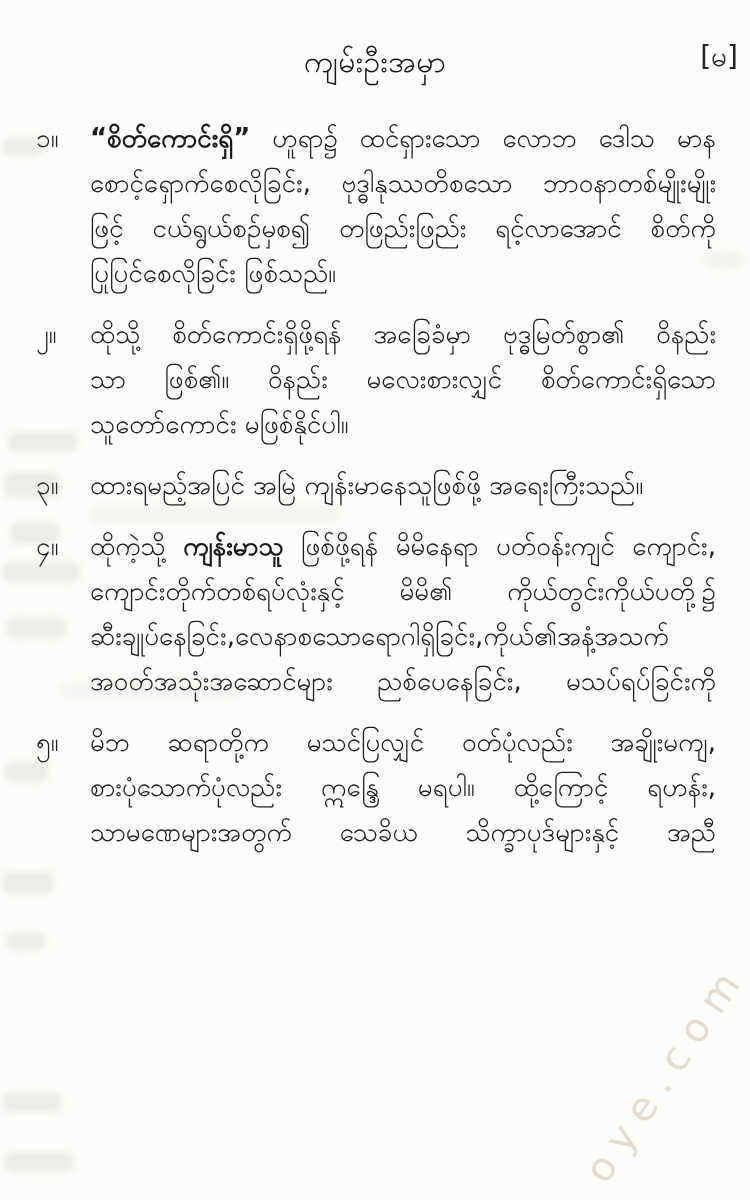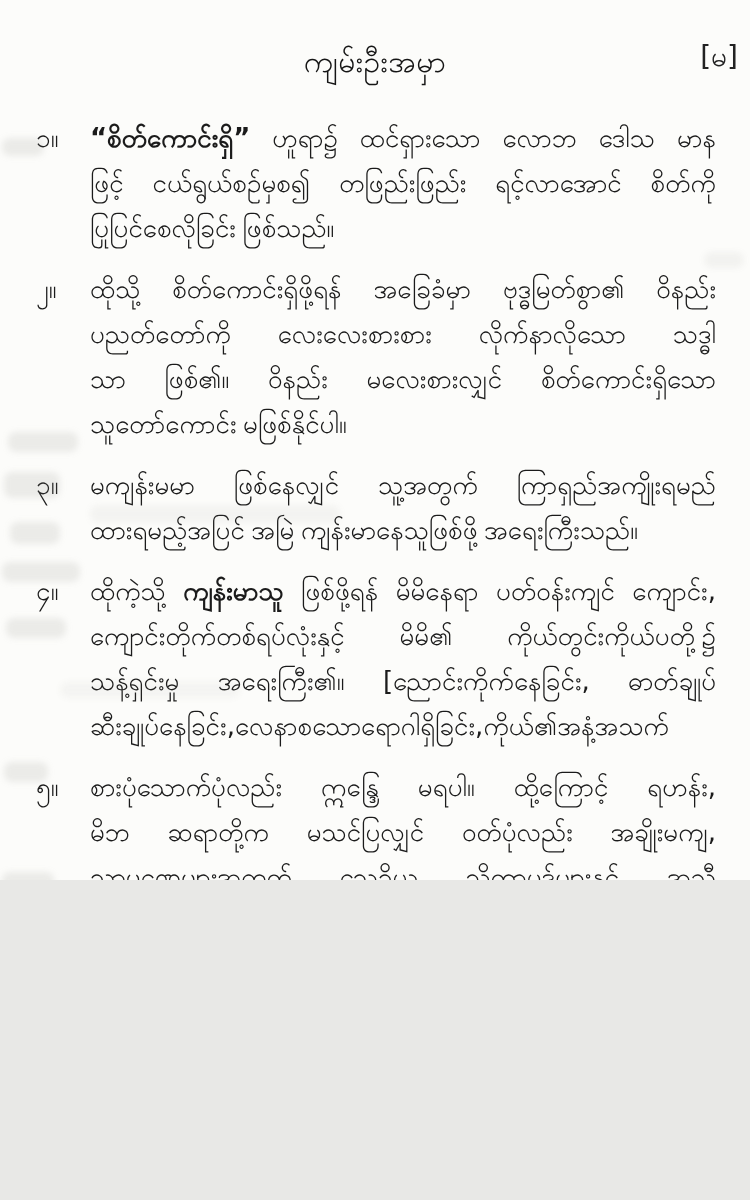--- a/index.html
+++ b/index.html
@@ -1,18 +1,18 @@
 <!DOCTYPE html>
 <html><head>
 <meta charset="utf-8">
 <style>
   html,body { margin:0; padding:0; background:#e8e8e6; }
   .page {
     position:relative;
-    width:750px; height:880px;
+    width:750px; height:1200px;
     margin:0 auto;
     background:#fcfcfa;
     overflow:hidden;
     font-family:"DejaVu Sans", sans-serif;
     color:#1b1b1b;
     box-shadow:0 0 4px rgba(0,0,0,.2);
   }
   .header { position:relative; padding-top:42px; height:52px; }
   .title {
     text-align:center;
@@ -26,21 +26,21 @@
   }
   .content { padding:22px 34px 0 36px; }
   .para { display:flex; margin-bottom:16px; }
   .num {
     width:54px; flex:none;
     font-size:26px; line-height:45px;
     color:#1b1b1b;
   }
   .pbody { flex:1; font-size:26px; line-height:45px; }
   .line { text-align:justify; text-align-last:justify; }
-  .line.last { text-align-last:left;font-family:Liberation Serif, serif; }
+  .line.last { text-align-last:left; }
   .bold { font-weight:bold; }
 
   
   .watermark {
     position:absolute; left:575px; top:1165px;
     transform:rotate(-56deg); transform-origin:0 0;
     font-size:40px; letter-spacing:12px;
     color:#d8cabb; opacity:.65;
     pointer-events:none; white-space:nowrap;
   }
@@ -62,54 +62,53 @@
   <div class="header">
     <div class="title">ကျမ်းဦးအမှာ</div>
     <div class="page-marker">[မ]</div>
   </div>
 
   <div class="content">
       <div class="para">
         <div class="num">၁။</div>
         <div class="pbody">
           <div class="line"><span class="bold">“စိတ်ကောင်းရှိ”</span><span> ဟူရာ၌ ထင်ရှားသော လောဘ ဒေါသ မာန</span></div>
+          <div class="line"><span>စောင့်ရှောက်စေလိုခြင်း, ဗုဒ္ဓါနုဿတိစသော ဘာဝနာတစ်မျိုးမျိုး</span></div>
           <div class="line"><span>ဖြင့် ငယ်ရွယ်စဉ်မှစ၍ တဖြည်းဖြည်း ရင့်လာအောင် စိတ်ကို</span></div>
           <div class="line last"><span>ပြုပြင်စေလိုခြင်း ဖြစ်သည်။</span></div>
         </div>
       </div>
       <div class="para">
         <div class="num">၂။</div>
         <div class="pbody">
           <div class="line"><span>ထိုသို့ စိတ်ကောင်းရှိဖို့ရန် အခြေခံမှာ ဗုဒ္ဓမြတ်စွာ၏ ဝိနည်း</span></div>
-          <div class="line"><span>ပညတ်တော်ကို လေးလေးစားစား လိုက်နာလိုသော သဒ္ဓါ</span></div>
           <div class="line"><span>သာ ဖြစ်၏။ ဝိနည်း မလေးစားလျှင် စိတ်ကောင်းရှိသော</span></div>
           <div class="line last"><span>သူတော်ကောင်း မဖြစ်နိုင်ပါ။</span></div>
         </div>
       </div>
       <div class="para">
         <div class="num">၃။</div>
         <div class="pbody">
-          <div class="line"><span>မကျန်းမမာ ဖြစ်နေလျှင် သူ့အတွက် ကြာရှည်အကျိုးရမည်</span></div>
           <div class="line last"><span>ထားရမည့်အပြင် အမြဲ ကျန်းမာနေသူဖြစ်ဖို့ အရေးကြီးသည်။</span></div>
         </div>
       </div>
       <div class="para">
         <div class="num">၄။</div>
         <div class="pbody">
           <div class="line"><span>ထိုကဲ့သို့ </span><span class="bold">ကျန်းမာသူ</span><span> ဖြစ်ဖို့ရန် မိမိနေရာ ပတ်ဝန်းကျင် ကျောင်း,</span></div>
           <div class="line"><span>ကျောင်းတိုက်တစ်ရပ်လုံးနှင့် မိမိ၏ ကိုယ်တွင်းကိုယ်ပတို့၌</span></div>
-          <div class="line"><span>သန့်ရှင်းမှု အရေးကြီး၏။ [ညောင်းကိုက်နေခြင်း, ဓာတ်ချုပ်</span></div>
           <div class="line"><span>ဆီးချုပ်နေခြင်း,လေနာစသောရောဂါရှိခြင်း,ကိုယ်၏အနံ့အသက်</span></div>
+          <div class="line"><span>အဝတ်အသုံးအဆောင်များ ညစ်ပေနေခြင်း, မသပ်ရပ်ခြင်းကို</span></div>
         </div>
       </div>
       <div class="para">
         <div class="num">၅။</div>
         <div class="pbody">
+          <div class="line"><span>မိဘ ဆရာတို့က မသင်ပြလျှင် ဝတ်ပုံလည်း အချိုးမကျ,</span></div>
           <div class="line"><span>စားပုံသောက်ပုံလည်း ဣန္ဒြေ မရပါ။ ထို့ကြောင့် ရဟန်း,</span></div>
-          <div class="line"><span>မိဘ ဆရာတို့က မသင်ပြလျှင် ဝတ်ပုံလည်း အချိုးမကျ,</span></div>
           <div class="line"><span>သာမဏေများအတွက် သေခိယ သိက္ခာပုဒ်များနှင့် အညီ</span></div>
         </div>
       </div>
     </div>
 
   <div class="watermark">oye.com</div>
 
   <div class="bleed" style="left:2px;top:138px;width:42px;height:18px;"></div>
   <div class="bleed" style="left:704px;top:252px;width:40px;height:16px;opacity:.6;"></div>
   <div class="bleed" style="left:8px;top:432px;width:70px;height:20px;"></div>

